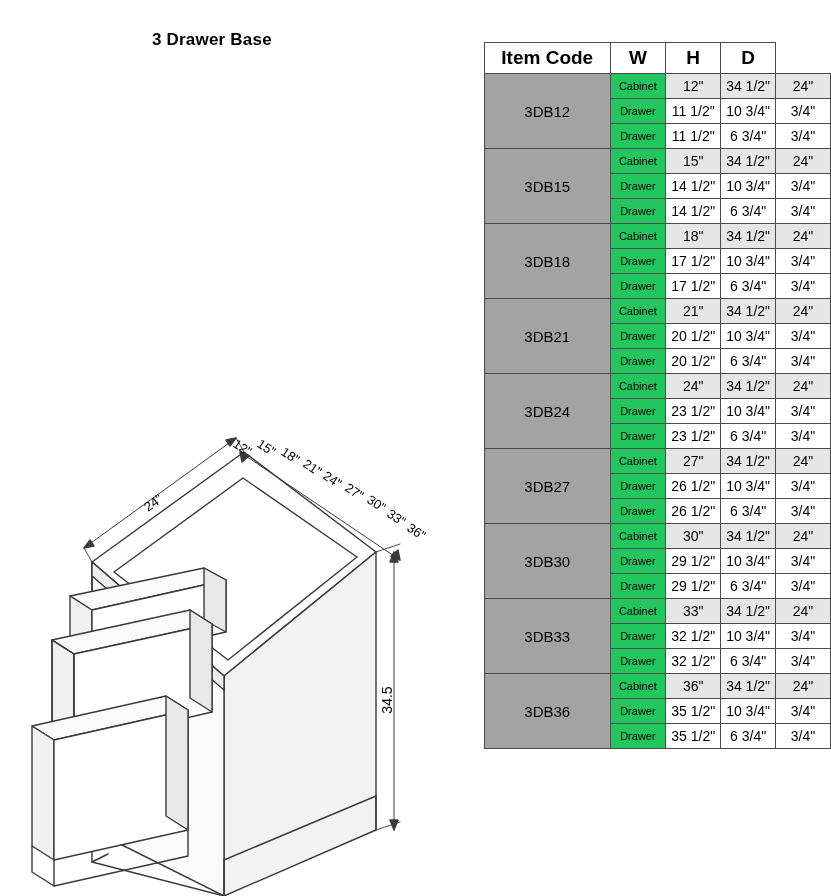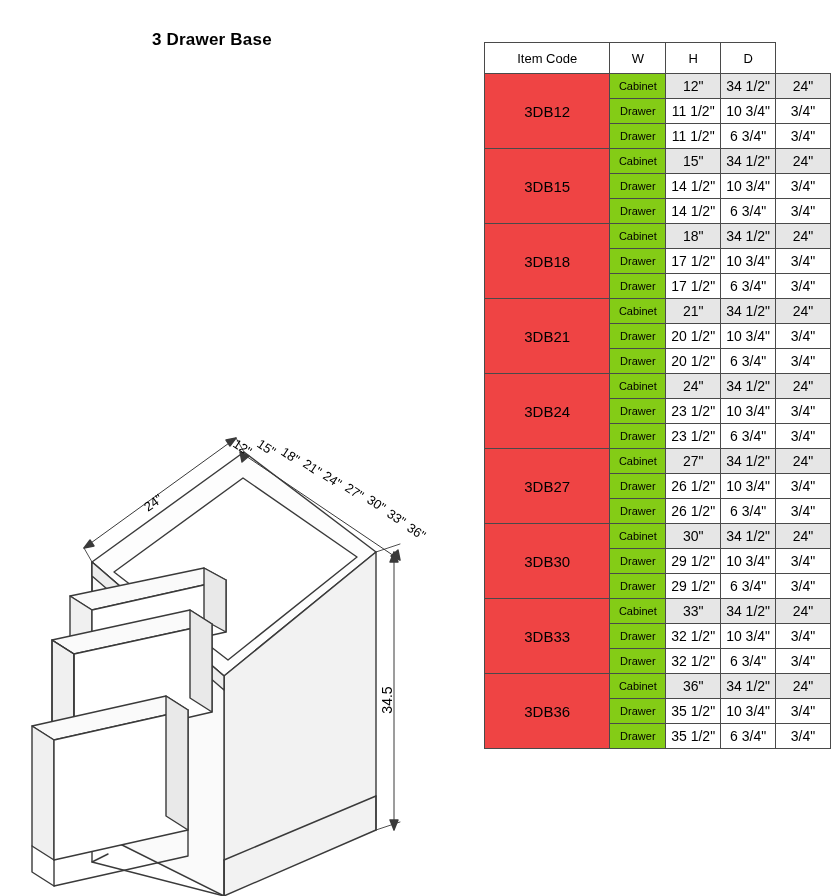--- a/index.html
+++ b/index.html
@@ -41,36 +41,36 @@
     background: #fff;
   }
   #spec-table td, #spec-table th {
     border: 1px solid #4a4a4a;
     text-align: center;
     vertical-align: middle;
     font-family: "Liberation Sans", sans-serif;
     padding: 0;
   }
   #spec-table th {
-    font-weight: normal;
-    font-size: 13px;
+    font-weight: bold;
+    font-size: 19px;
     height: 30px;
     border-radius: 6px;
   }
   th.item-code-head { width: 130px; }
   th.dim-head { width: 56px; }
   td.item-code {
     width: 130px;
     font-size: 15px;
-    background: #ef4444;
+    background: #a3a3a3;
   }
   td.rowlabel {
     width: 54px;
     font-size: 11px;
-    background: #84cc16;
+    background: #22c55e;
   }
   td.val {
     width: 56px;
     font-size: 14px;
     height: 24px;
   }
   tr.cabinet-row td.val { background: #e6e6e6; }
   tr.drawer-row td.val { background: #ffffff; }
   tr.group-start td { border-top: 2px solid #3a3a3a; }
 </style>

